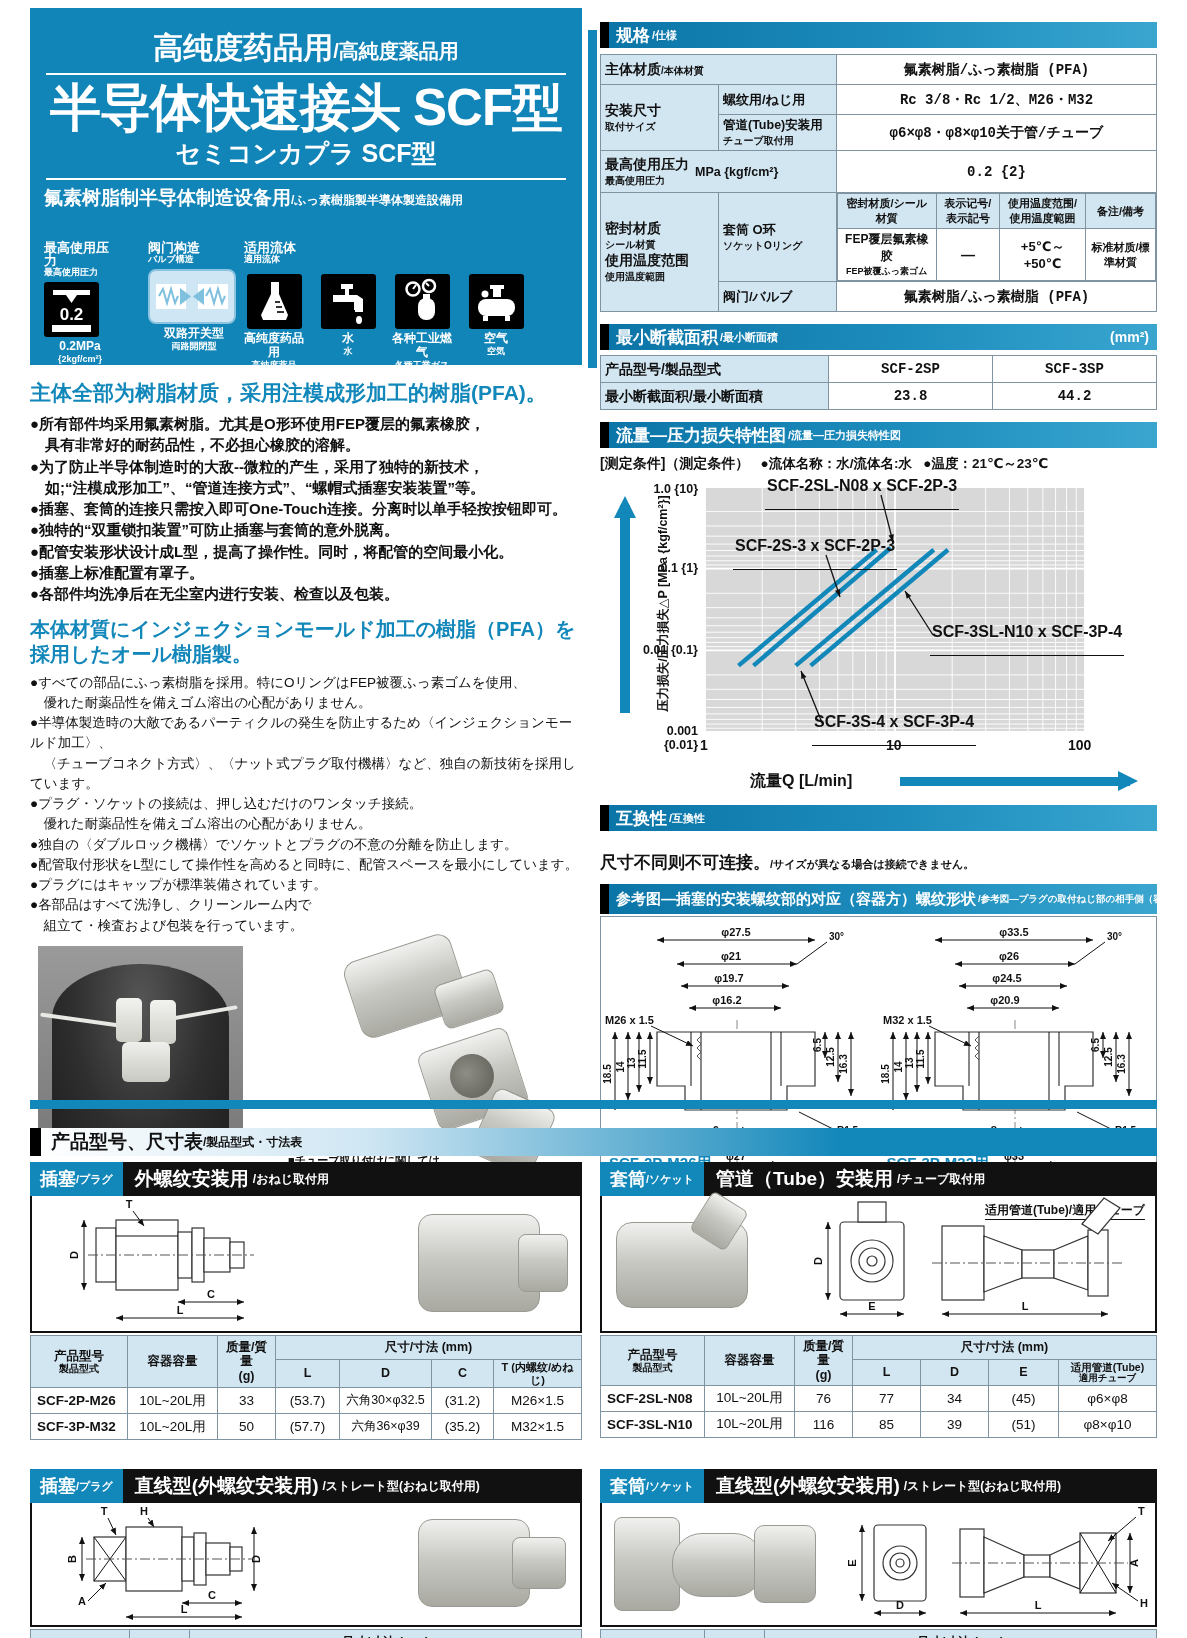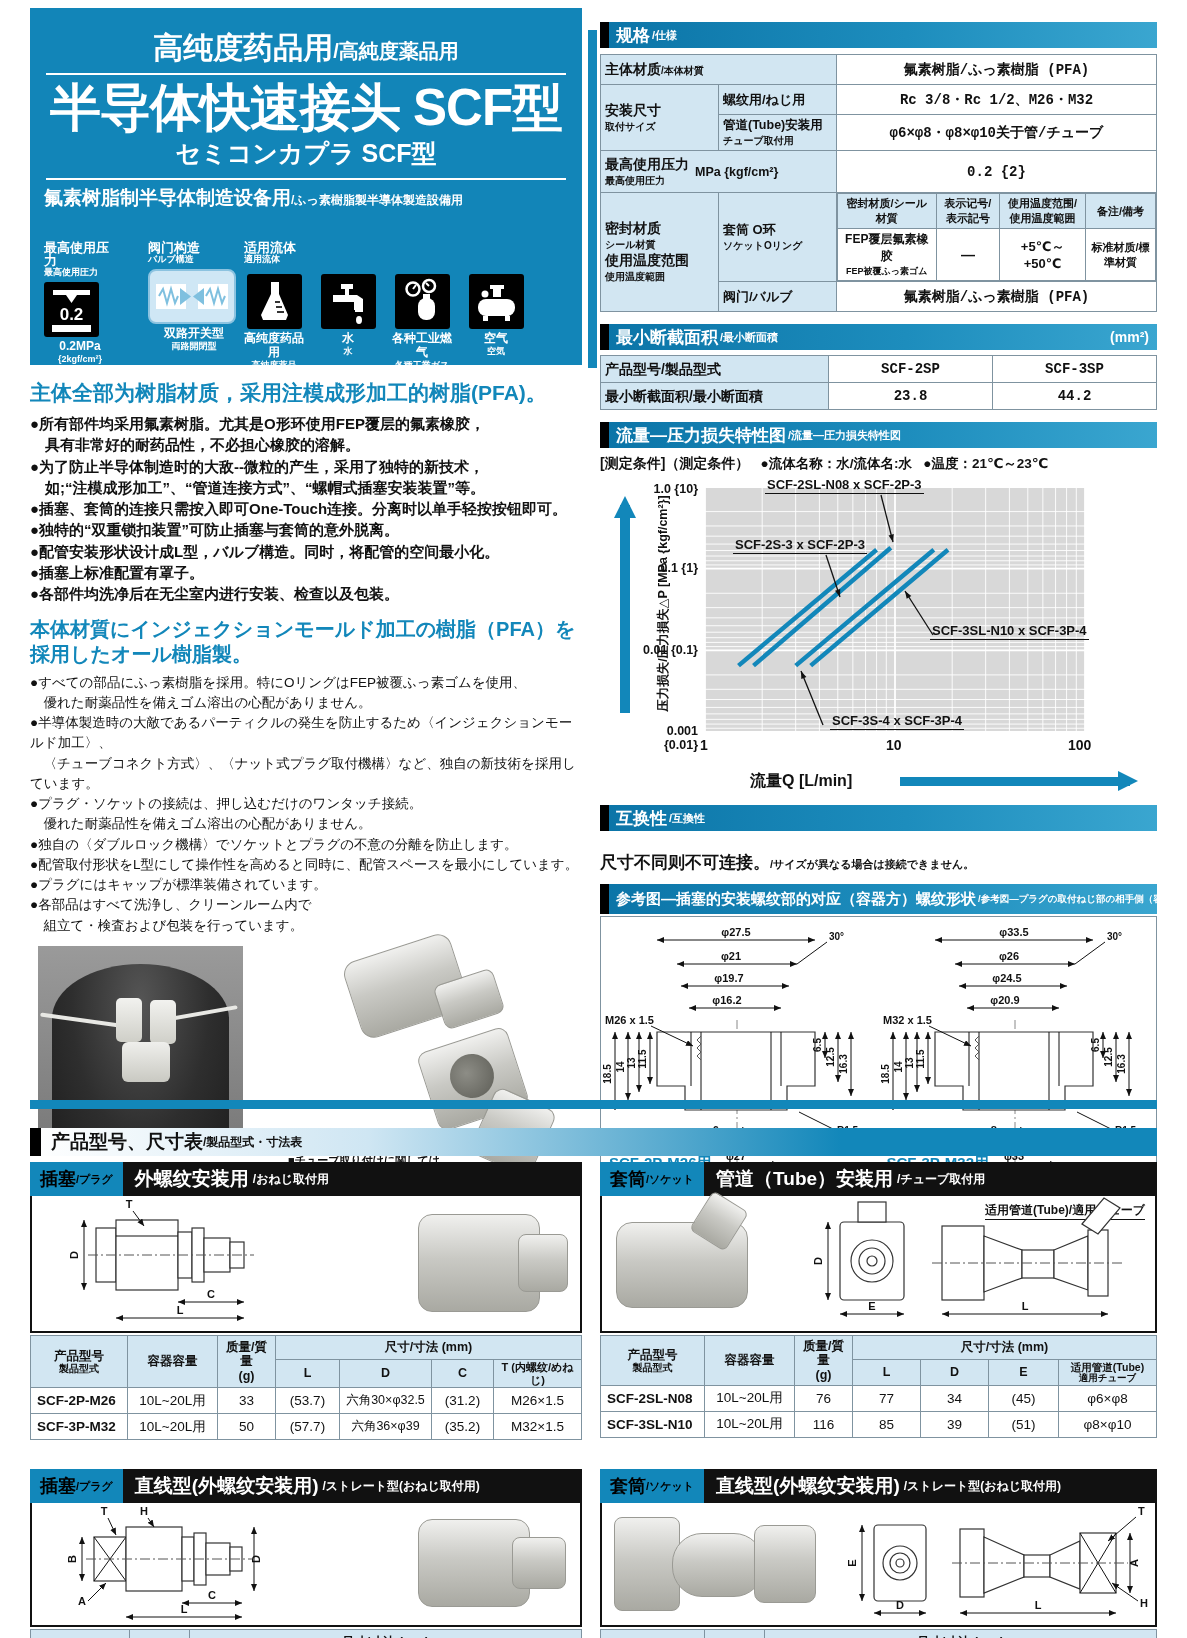--- a/index.html
+++ b/index.html
@@ -66,43 +66,43 @@
   .cond{font-weight:bold;font-size:13.5px;margin:7px 0 4px 0;}
   .cond .cbig{font-size:14px;}
   .chart-wrap{position:relative;height:290px;}
   .plot{position:absolute;left:105px;top:10px;width:380px;height:245px;background:#d8d8d8;}
   .ytick{position:absolute;width:68px;text-align:right;font-size:12.5px;font-weight:bold;}
   .xtick{position:absolute;top:260px;font-size:14px;font-weight:bold;}
   .yarrow{position:absolute;left:20px;top:28px;width:10px;height:208px;background:#1287ba;}
   .yarrow::before{content:"";position:absolute;left:-6px;top:-20px;border:11px solid transparent;border-bottom:22px solid #1287ba;}
   .ylabel{position:absolute;left:-62px;top:118px;transform:rotate(-90deg);transform-origin:center;
      font-size:12.5px;font-weight:bold;width:250px;text-align:center;}
-  .cl{position:absolute;font-size:13px;font-weight:bold;white-space:nowrap;
-     border-bottom:1.5px solid #111;padding:0 2px 1px 2px;}
+  .cl{position:absolute;font-size:16px;font-weight:bold;white-space:nowrap;
+     border-bottom:1.5px solid #111;padding:0 2px 14px 2px;}
   .xlabel-row{position:relative;height:26px;margin-top:2px;}
   .xlabel{position:absolute;left:150px;top:2px;font-size:16px;font-weight:bold;}
   .xarrow{position:absolute;left:300px;top:8px;width:230px;height:9px;background:#1287ba;}
   .xarrow::after{content:"";position:absolute;right:-18px;top:-6px;border:10px solid transparent;border-left:20px solid #1287ba;}
   .compat-text{font-size:17px;font-weight:bold;margin:20px 0 10px 0;}
   .compat-text small{font-size:11px;}
   .ref-box{border:1px solid #7f93a0;background:#fff;display:flex;margin-top:2px;}
   .ref-half{position:relative;width:50%;height:262px;}
   .ref-name{position:absolute;left:8px;bottom:6px;color:#1287ba;font-size:15px;font-weight:bold;}
   .note-bar{background:#000;color:#fff;font-size:13.5px;font-weight:bold;padding:5px 8px;margin-top:8px;}
   
   .bottom{position:absolute;left:30px;top:1100px;width:1127px;}
   .band{position:absolute;left:0;top:0;width:1127px;height:9px;background:#1287ba;}
   .size-bar{position:absolute;left:0;top:28px;width:1127px;height:28px;display:flex;align-items:center;
      background:linear-gradient(90deg,#ffffff 0%,#cfe6f3 30%,#1287ba 72%);}
   .size-bar::before{content:"";width:11px;height:28px;background:#000;margin-right:10px;}
   .size-main{font-size:19px;font-weight:bold;} .size-sub{font-size:12px;font-weight:bold;}
   .boxgrid{position:absolute;left:0;top:62px;width:1127px;display:flex;gap:18px;align-items:flex-start;flex-wrap:wrap;}
   .pbox{width:552px;} .pbox.r{width:557px;}
   .pbox-hd{display:flex;height:34px;}
-  .pbox-tag{background:#1287ba;color:#000000;display:flex;align-items:center;padding:0 10px;white-space:nowrap;}
+  .pbox-tag{background:#1287ba;color:#ffffff;display:flex;align-items:center;padding:0 10px;white-space:nowrap;}
   .pbox-tag .g-main{font-size:18px;font-weight:bold;} .pbox-tag .g-sub{font-size:11px;font-weight:bold;}
   .pbox-title{background:#111;color:#fff;flex:1;display:flex;align-items:center;padding:0 12px;white-space:nowrap;}
   .pbox-title .g-main{font-size:19px;font-weight:bold;} .pbox-title .g-sub{font-size:12px;font-weight:bold;margin-left:4px;}
   .pbox-body{border:2px solid #111;border-top:none;position:relative;background:#fff;}
   .ptable{border-collapse:collapse;width:100%;table-layout:fixed;margin-top:2px;}
   .ptable td{border:1px solid #7f93a0;text-align:center;padding:1px 2px;}
   .ptable td.h{background:#d2e6f2;font-size:12.5px;font-weight:bold;line-height:1.15;}
   .ptable td.model{font-size:13.5px;font-weight:bold;text-align:left;padding-left:6px;}
   .ptable td.d{font-size:13.5px;font-weight:400;}
   .tube-note{position:absolute;right:10px;top:6px;font-size:12px;font-weight:bold;border-bottom:1px solid #111;}
@@ -223,21 +223,21 @@
     </div>
 
     <div class="cn-heading">主体全部为树脂材质，采用注模成形加工的树脂(PFA)。</div>
     <div class="bullets cn">
       <div>●所有部件均采用氟素树脂。尤其是O形环使用FEP覆层的氟素橡胶，</div>
       <div>　具有非常好的耐药品性，不必担心橡胶的溶解。</div>
       <div>●为了防止半导体制造时的大敌--微粒的产生，采用了独特的新技术，</div>
       <div>　如;“注模成形加工”、“管道连接方式”、“螺帽式插塞安装装置”等。</div>
       <div>●插塞、套筒的连接只需按入即可One-Touch连接。分离时以单手轻按按钮即可。</div>
       <div>●独特的“双重锁扣装置”可防止插塞与套筒的意外脱离。</div>
-      <div>●配管安装形状设计成L型，バルブ構造。同时，将配管的空间最小化。</div>
+      <div>●配管安装形状设计成L型，提高了操作性。同时，将配管的空间最小化。</div>
       <div>●插塞上标准配置有罩子。</div>
       <div>●各部件均洗净后在无尘室内进行安装、检查以及包装。</div>
     </div>
 
     <div class="jp-heading">
       <span>本体材質にインジェクションモールド加工の樹脂（PFA）を</span><br>
       <span>採用したオール樹脂製。</span>
     </div>
     <div class="bullets jp">
       <div>●すべての部品にふっ素樹脂を採用。特にOリングはFEP被覆ふっ素ゴムを使用、</div>
@@ -473,21 +473,21 @@
             <line x1="176" y1="8" x2="188" y2="55" stroke="#111" stroke-width="1.3"></line>
             <polygon points="188,55 188.8,47.0 183.5,48.4" fill="#111"></polygon>
             <line x1="118" y1="238" x2="96" y2="184" stroke="#111" stroke-width="1.3"></line>
             <polygon points="96,184 96.3,192.0 101.4,189.9" fill="#111"></polygon>
             <line x1="228" y1="148" x2="200" y2="104" stroke="#111" stroke-width="1.3"></line>
             <polygon points="200,104 201.7,111.8 206.3,108.9" fill="#111"></polygon>
           </svg>
       </div>
       <div class="cl" style="left:133px;top:60px;">SCF-2S-3 x SCF-2P-3</div>
       <div class="cl" style="left:165px;top:0;">SCF-2SL-N08 x SCF-2P-3</div>
-      <div class="cl" style="left:230px;top:236px;">SCF-3S-4 x SCF-3P-4</div>
+      <div class="cl" style="left:212px;top:236px;">SCF-3S-4 x SCF-3P-4</div>
       <div class="cl" style="left:330px;top:146px;">SCF-3SL-N10 x SCF-3P-4</div>
       <div class="xtick" style="left:100px;">1</div>
       <div class="xtick" style="left:286px;">10</div>
       <div class="xtick" style="left:468px;">100</div>
     </div>
     <div class="xlabel-row">
       <span class="xlabel">流量Q [L/min]</span>
       <div class="xarrow"></div>
     </div>
 

